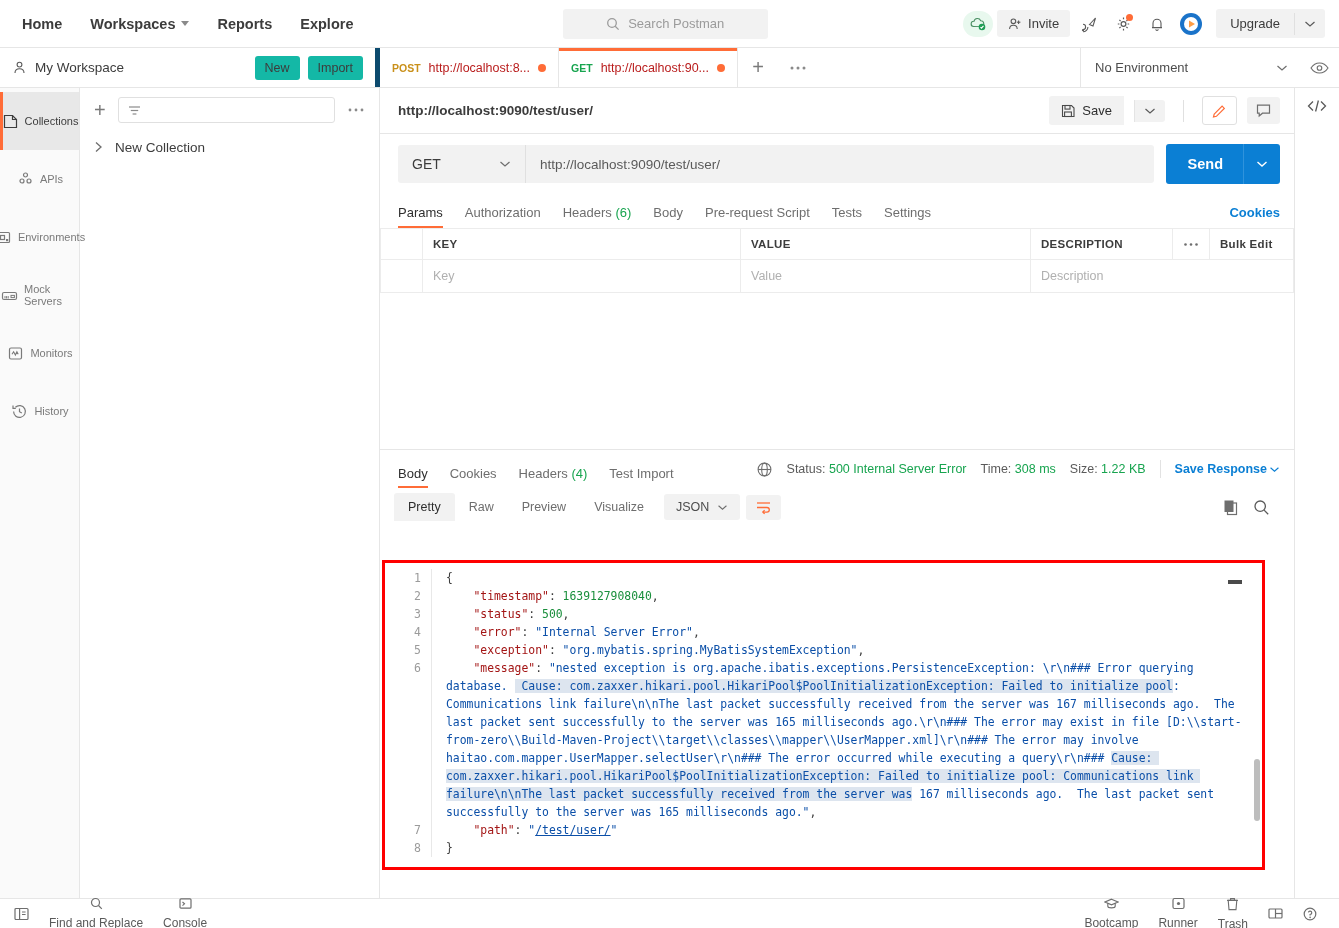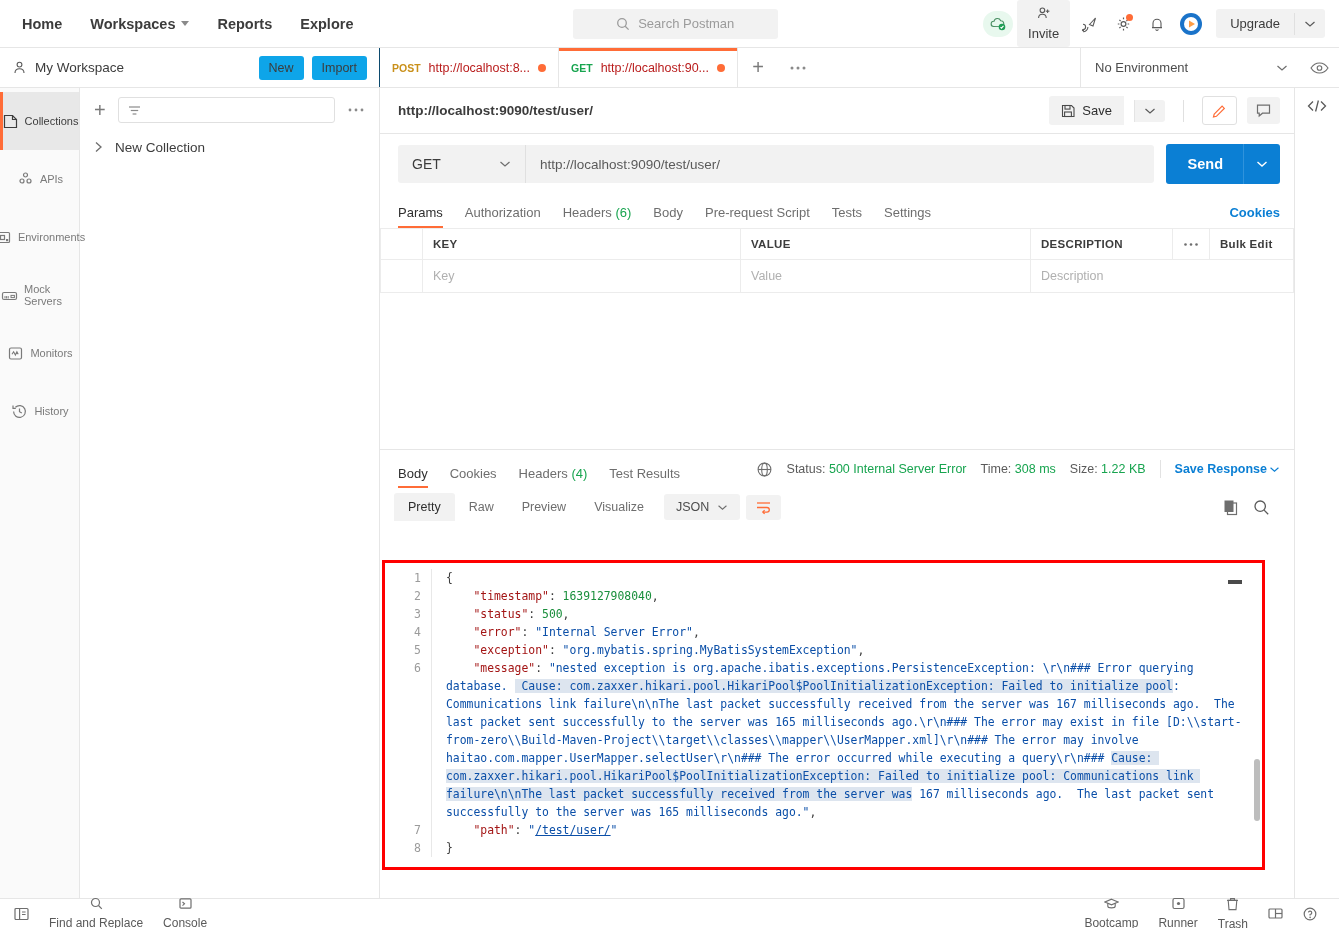--- a/index.html
+++ b/index.html
@@ -33,33 +33,33 @@
     display: flex; align-items: center; justify-content: center; gap: 8px;
     color: #9b9b9b; font-size: 13px; cursor: text; border: 1px solid transparent;
   }
   .top-right { display: flex; align-items: center; gap: 4px; }
   .cloud-badge {
     width: 30px; height: 26px; background: #e8f8ee; border-radius: 13px;
     display: flex; align-items: center; justify-content: center;
   }
   .invite-btn {
     display: flex; align-items: center; gap: 6px; background: #f2f2f2;
-    border-radius: 3px; padding: 6px 11px; font-size: 13px; color: #3c3c3c; cursor: pointer; flex-direction: column;
+    border-radius: 3px; padding: 6px 11px; font-size: 13px; color: #3c3c3c; cursor: pointer;
   }
   .icon-btn { width: 30px; height: 30px; display:flex; align-items:center; justify-content:center; cursor:pointer; position:relative; }
   .notif-dot { position:absolute; top:5px; right:5px; width:7px; height:7px; border-radius:50%; background:#ff6c37; }
   .upgrade-group { display:flex; align-items:center; background:#f2f2f2; border-radius:3px; margin-left:6px; }
   .upgrade-btn { font-size:13px; padding: 7px 14px; color:#3c3c3c; cursor:pointer; }
   .upgrade-caret { padding: 7px 9px; border-left:1px solid #e0e0e0; cursor:pointer; }
 
   
   .secondbar { height: 40px; flex: 0 0 40px; display: flex; align-items: stretch; border-bottom: 1px solid #e6e6e6; background: #fff; }
-  .ws-area { width: 380px; display:flex; align-items:center; padding: 0 12px; gap: 8px; border-right: 1px solid #0c4a6e;}
+  .ws-area { width: 380px; display:flex; align-items:center; padding: 0 12px; gap: 8px; border-right: 5px solid #0c4a6e;}
   .ws-name { font-size: 13.5px; color:#3c3c3c; flex:1; cursor:pointer; }
-  .ws-btn { font-size:12.5px; background:#0ea5e9; border-radius:3px; padding:5px 10px; color:#3c3c3c; cursor:pointer; }
+  .ws-btn { font-size:12.5px; background:#14b8a6; border-radius:3px; padding:5px 10px; color:#3c3c3c; cursor:pointer; }
 
   .tabs-area { flex: 1; display: flex; align-items: stretch; min-width: 0; overflow: hidden; }
   .req-tab {
     display: flex; align-items: center; gap: 8px; padding: 0 12px;
     border-right: 1px solid #e6e6e6; font-size: 12.5px; color: #5a5a5a;
     cursor: pointer; position: relative; max-width: 190px; background:#fff;
   }
   .req-tab.active::before { content:""; position:absolute; left:0; right:0; top:0; height:3px; background:#ff6c37; }
   .method { font-size: 10.5px; font-weight: bold; }
   .m-post { color: #c9901a; }
@@ -517,21 +517,21 @@
       </table>
 
       <div class="req-filler"></div>
 
       <div class="resp">
         <div class="resp-head">
           <div class="resp-tabs">
             <div class="rstab active"><span>Body</span></div>
             <div class="rstab"><span>Cookies</span></div>
             <div class="rstab"><span>Headers</span> <span class="cnt">(4)</span></div>
-            <div class="rstab"><span>Test Results</span></div>
+            <div class="rstab"><span>Test Import</span></div>
           </div>
           <div class="resp-meta">
             <span>
               <svg width="17" height="17" viewBox="0 0 17 17">
                   <circle cx="8.5" cy="8.5" r="6.4" fill="none" stroke="#6e6e6e" stroke-width="1.1"></circle>
                   <ellipse cx="8.5" cy="8.5" rx="2.8" ry="6.4" fill="none" stroke="#6e6e6e" stroke-width="1.1"></ellipse>
                   <line x1="2.1" y1="8.5" x2="14.9" y2="8.5" stroke="#6e6e6e" stroke-width="1.1"></line>
                 </svg>
             </span>
             <span><span>Status:</span> <span class="meta-val">500 Internal Server Error</span></span>

